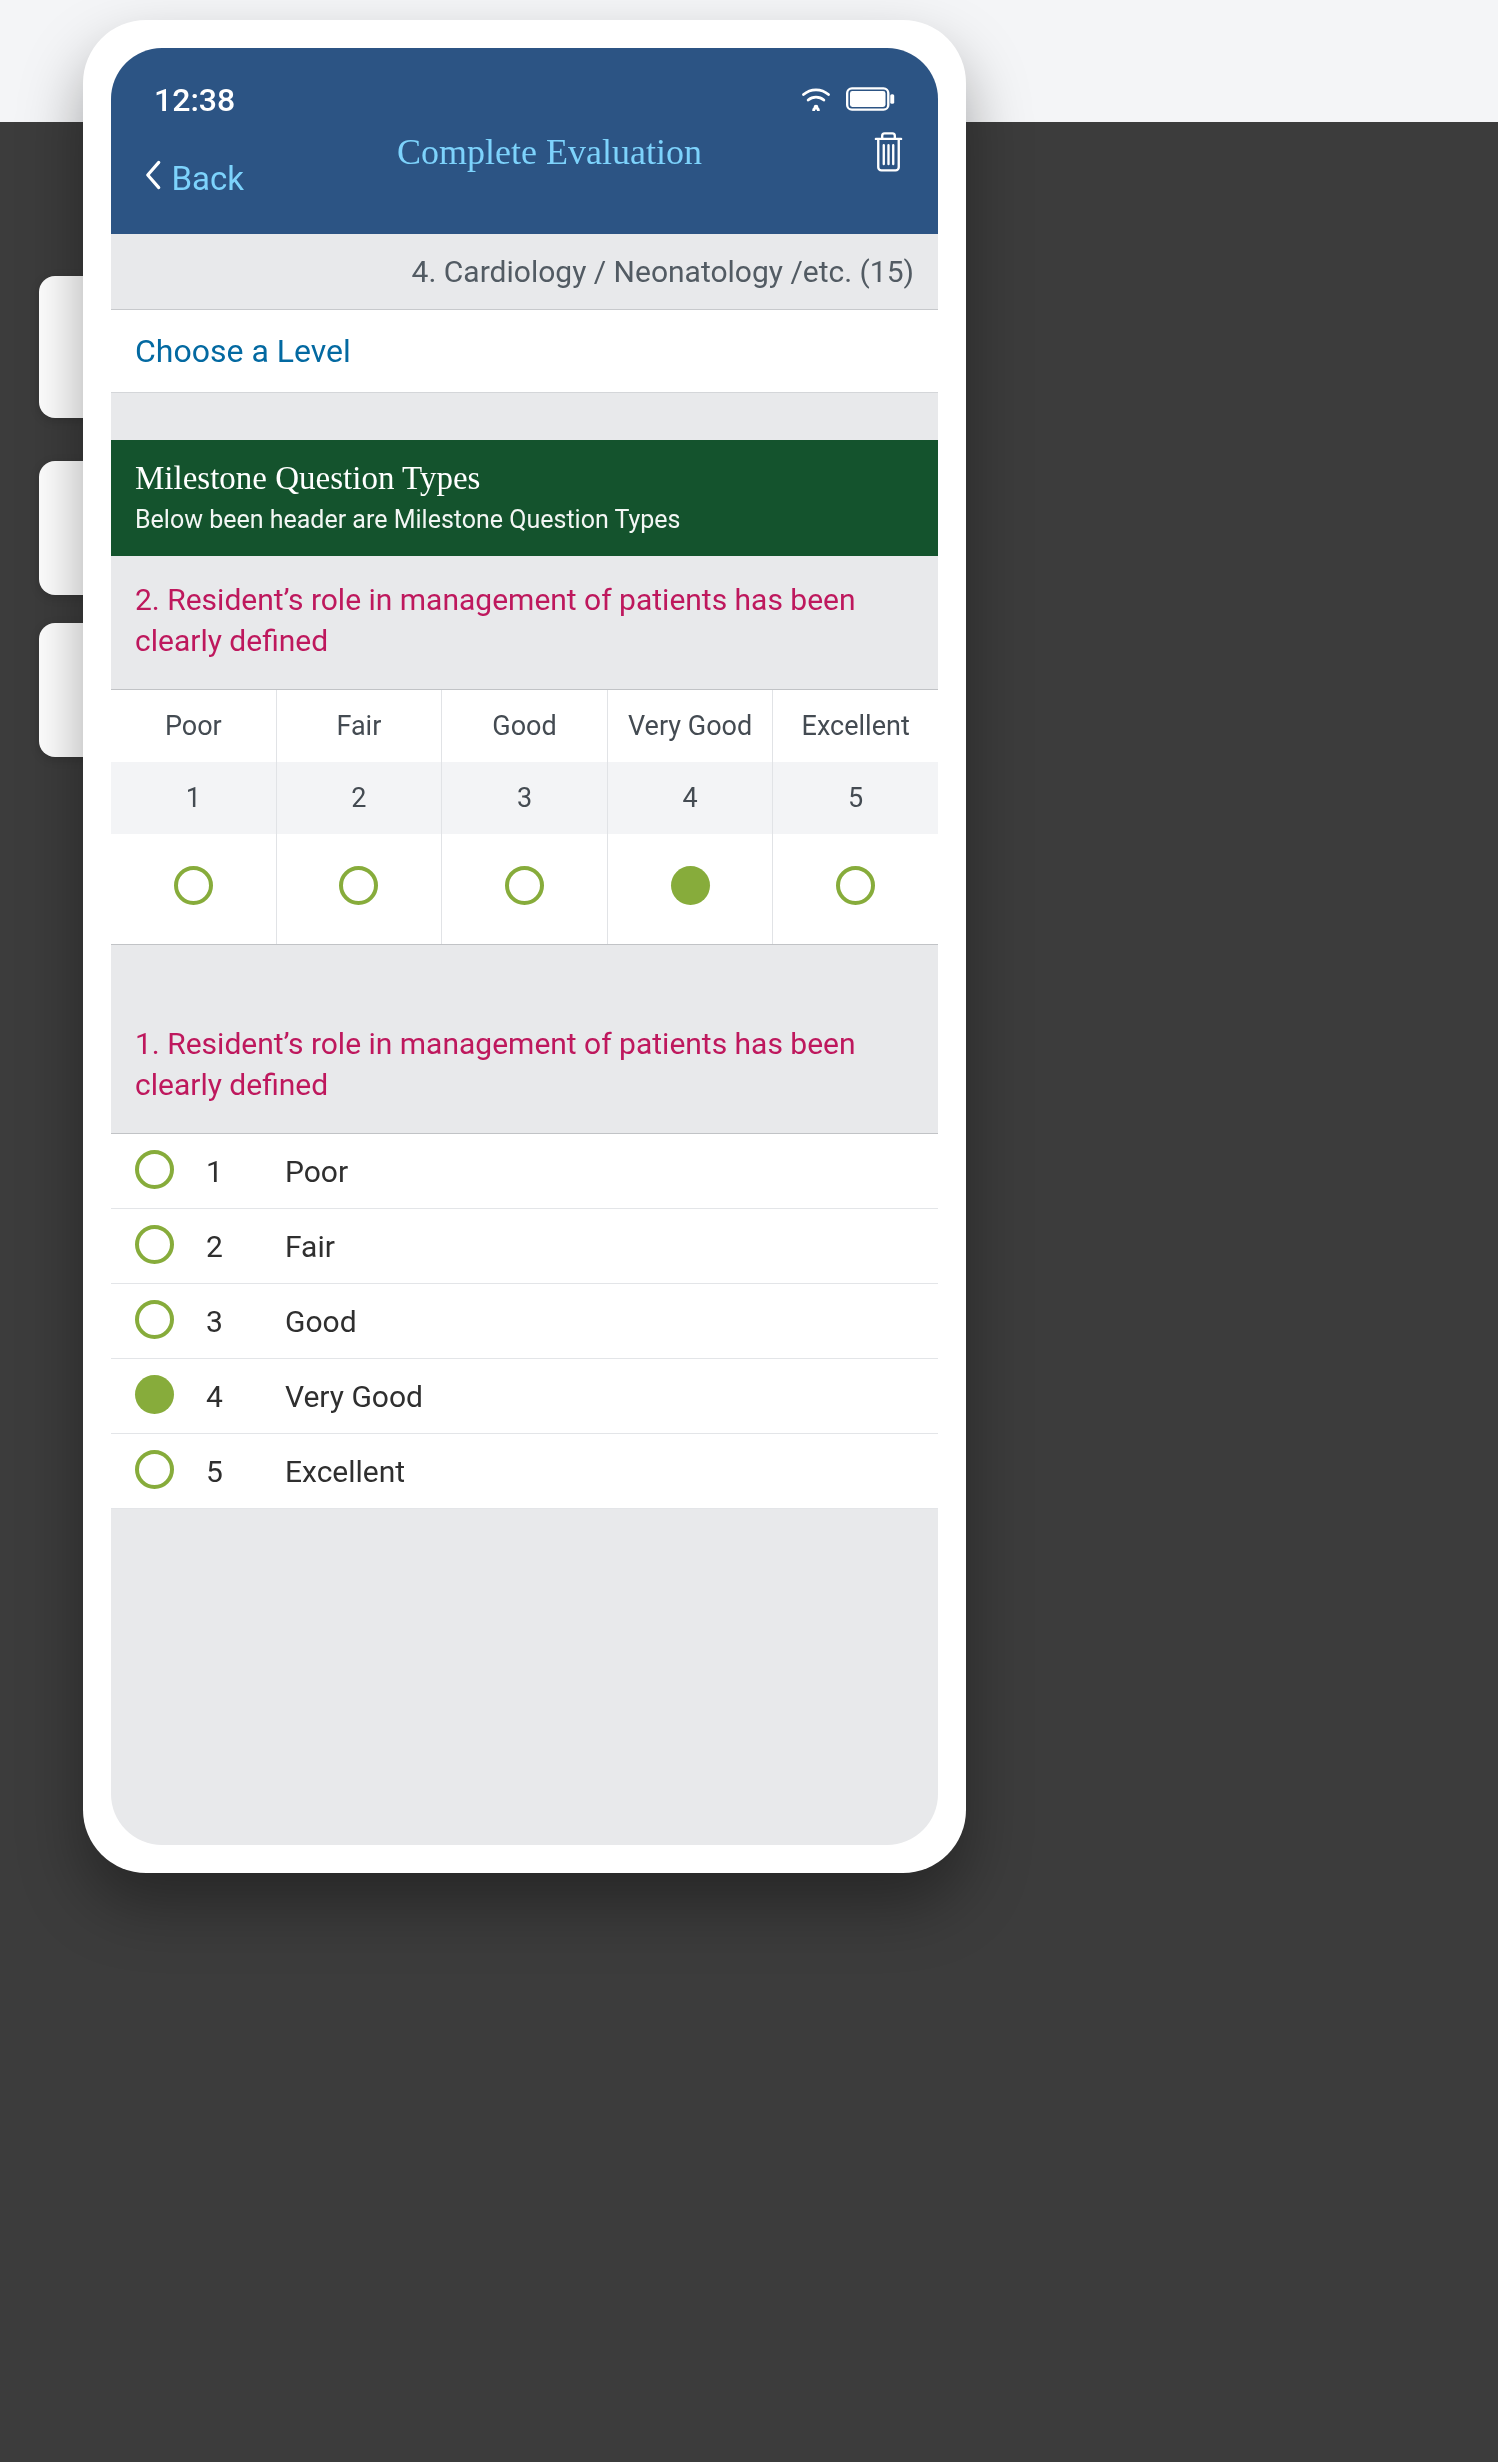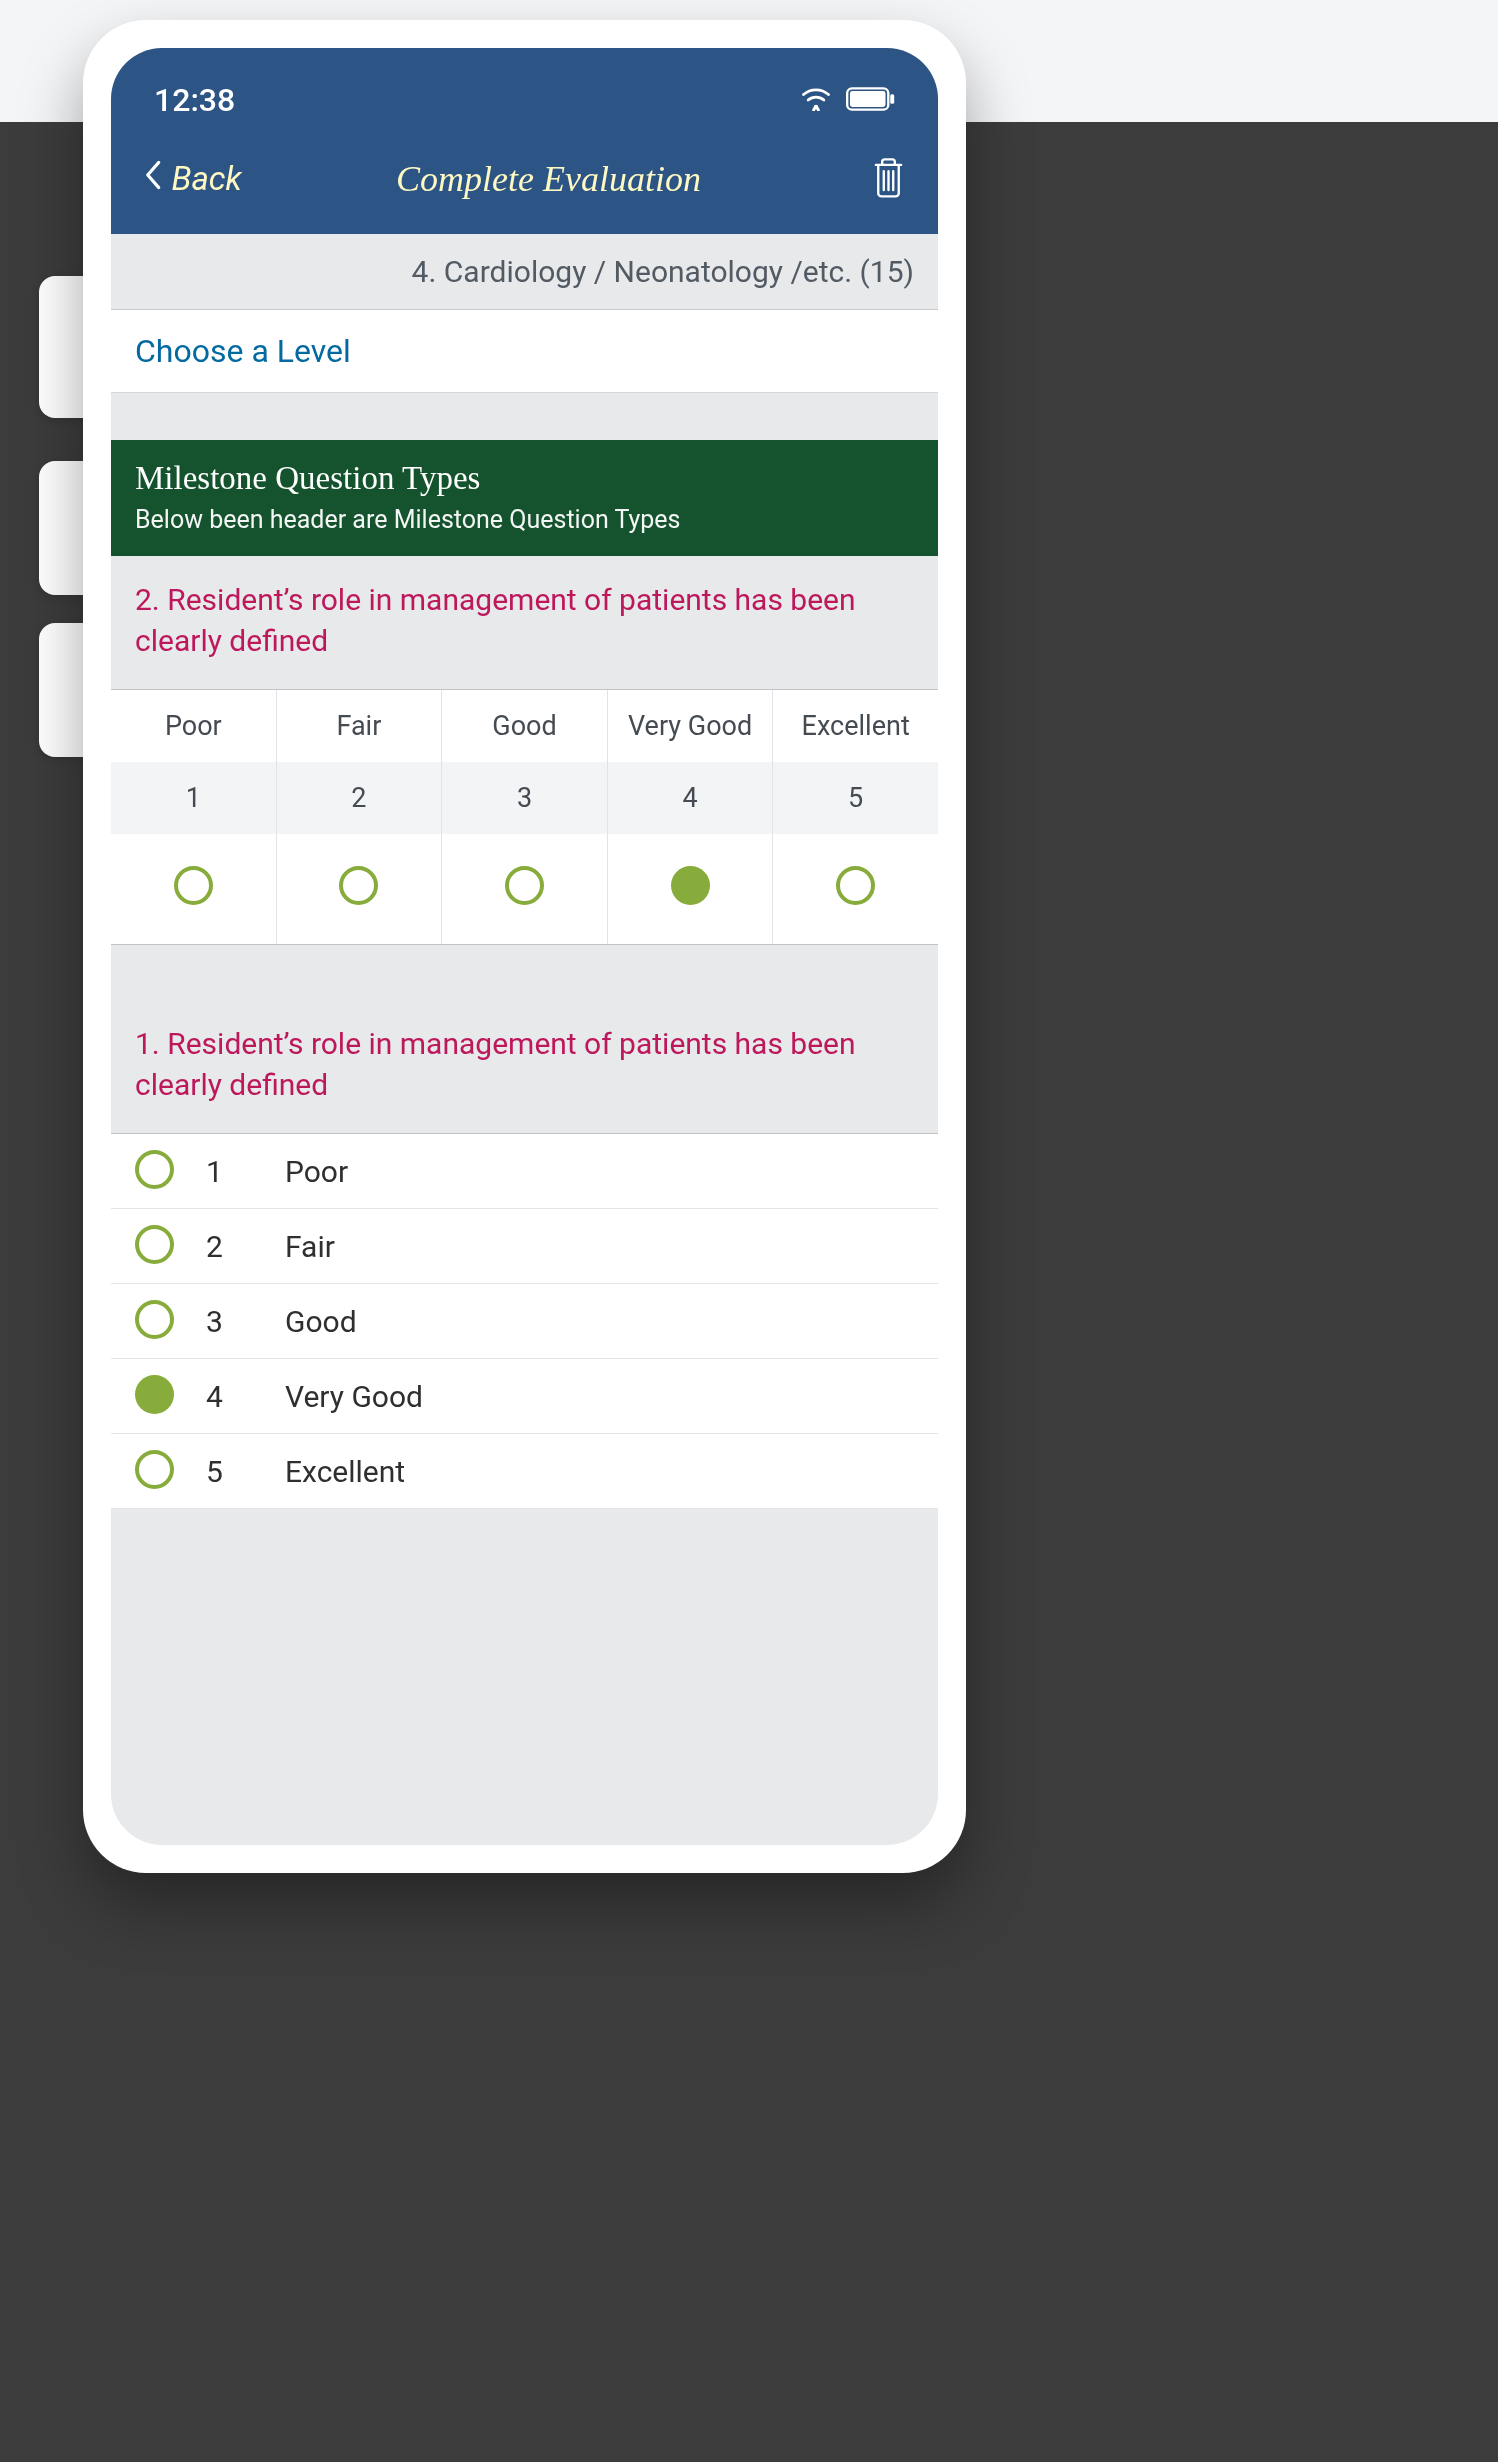--- a/index.html
+++ b/index.html
@@ -58,26 +58,24 @@
     display: flex;
     align-items: flex-end;
     justify-content: space-between;
     padding: 0 43px 12px 43px;
     font-size: 32px;
     font-weight: 500;
   }
   .status-right { display: flex; align-items: center; gap: 14px; }
   .nav-bar {
     background: #2c5484;
-    color: #fef9c3;
+    color: #7dd3fc;
     height: 103px;
     display: flex;
-    align-items: center;
     padding: 0 32px 8px 32px;
-    font-style: italic;
   }
   .back-btn { display: flex; align-items: center; gap: 8px; font-size: 33px; cursor: pointer; }
   .nav-title { flex: 1; text-align: center; font-family: Georgia, "Times New Roman", serif; font-size: 36px; font-weight: 500; margin-left: -16px; }
   .trash-btn { cursor: pointer; }
   .section-gray {
     background: #e8e9eb;
     color: #525b63;
     padding: 20px 24px;
     font-size: 30px;
     border-bottom: 0.8px solid #c7c9cc;

